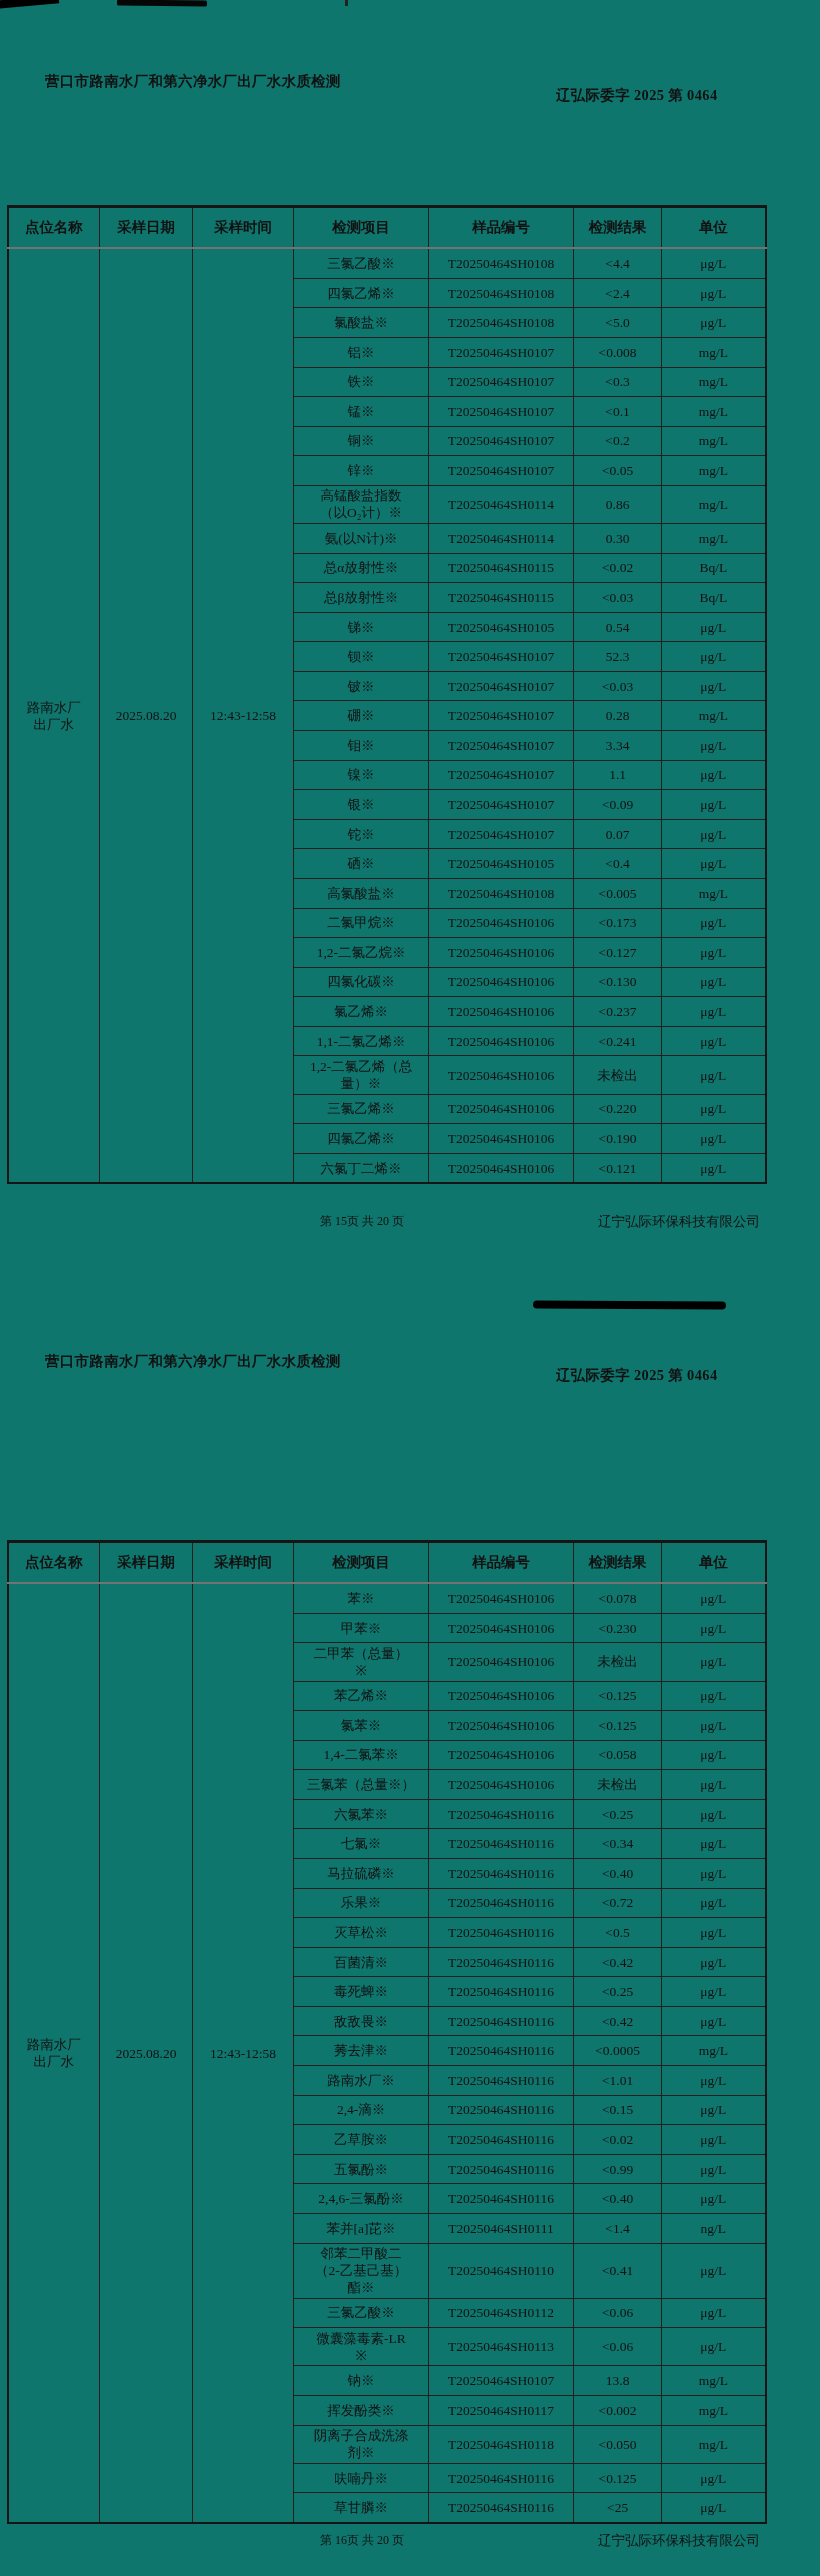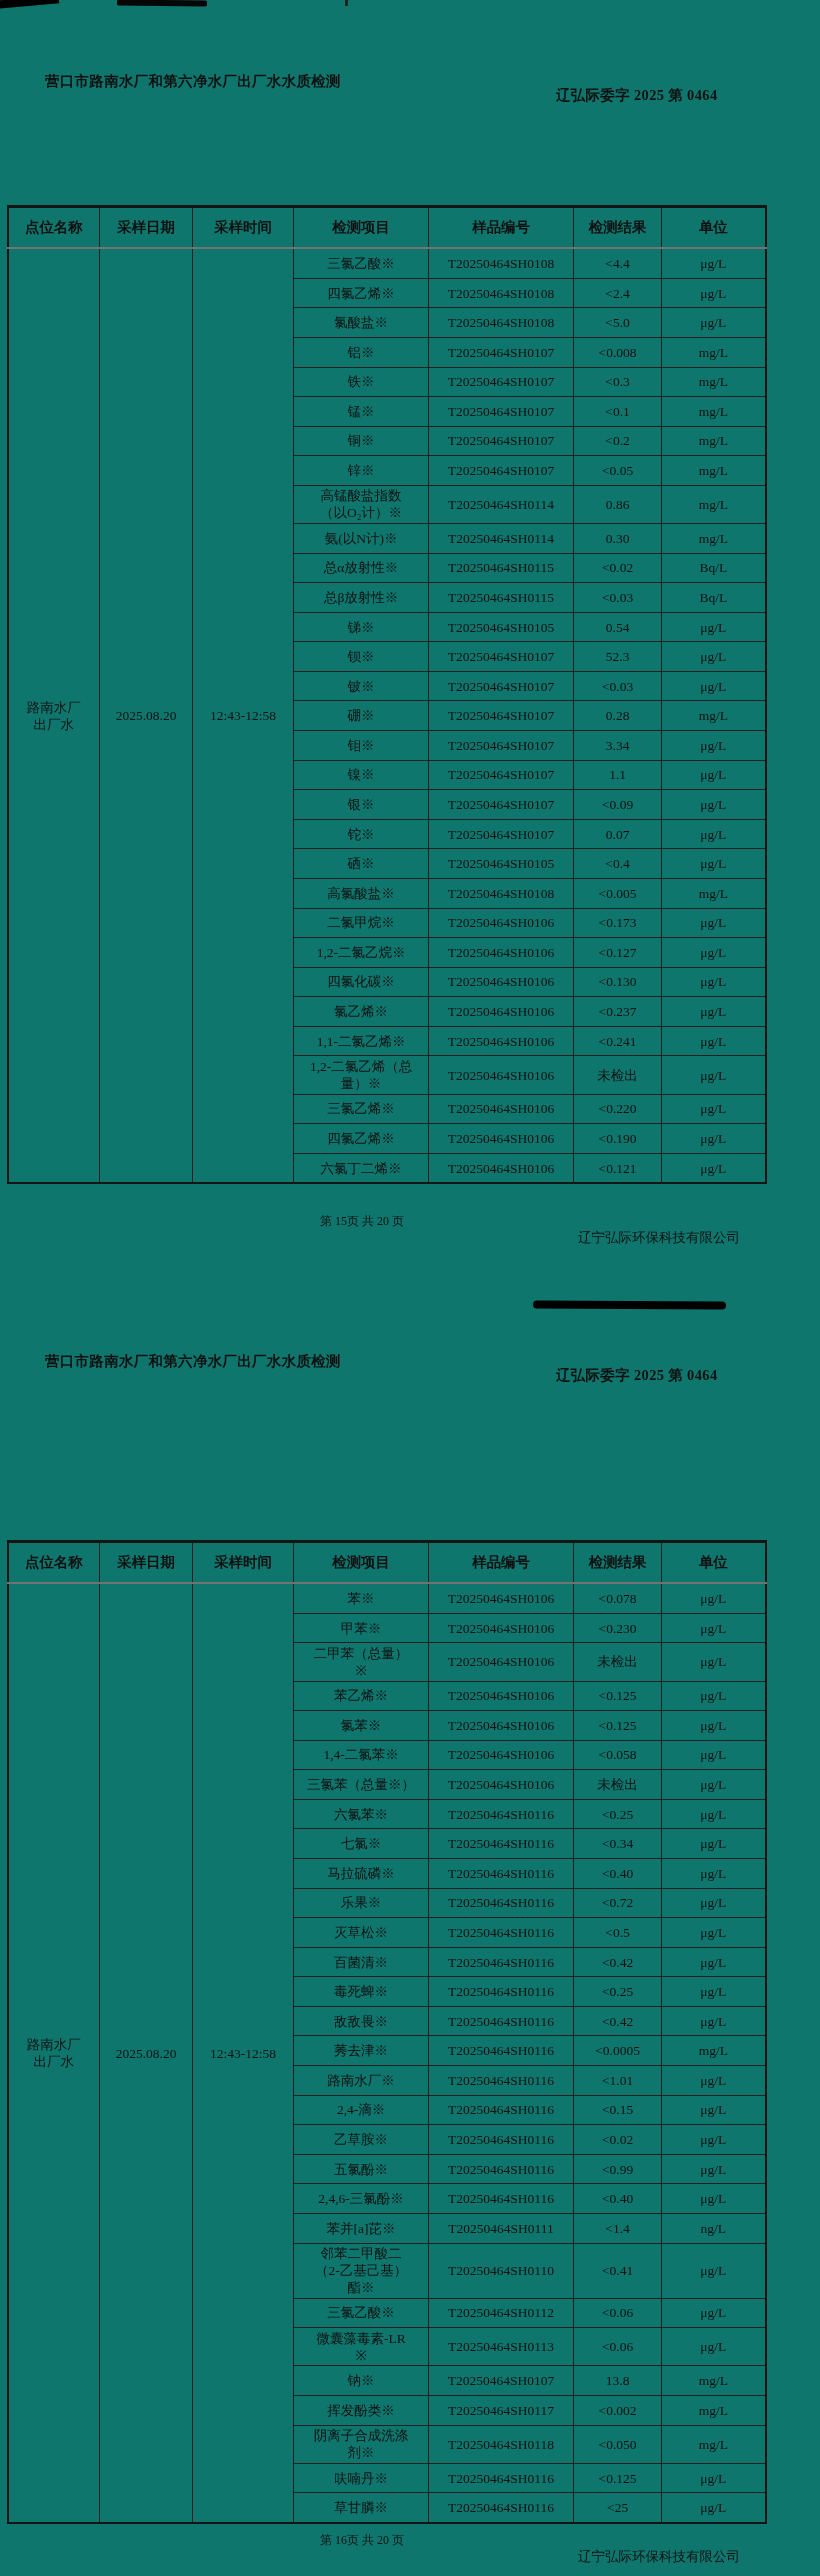--- a/index.html
+++ b/index.html
@@ -34,21 +34,21 @@
     height:36px; font-size:14.4px; font-weight:700;
     border-bottom:2px solid #737373;
   }
   table.report td {
     height:25.4px; font-size:13.5px; line-height:17px;
   }
   td.item-cell, td.merge { white-space:pre-line; }
   td.merge { font-size:13.5px; }
 
   .footer-pagenum { position:absolute; left:320px; font-size:12px; }
-  .footer-company { position:absolute; left:578px; font-size:13.5px;margin-top:16px; }
+  .footer-company { position:absolute; left:598px; font-size:13.5px; }
   .page.p1 .footer-pagenum, .page.p1 .footer-company { top:1213px; }
   .page.p2 .footer-pagenum, .page.p2 .footer-company { top:1252px; }
 
   
   .artifact { position:absolute; background:#000; }
   .a-tl { left:-4.9px; top:-2.5px; width:64px; height:8.2px; transform:rotate(-5deg); }
   .a-tm { left:117px; top:0; width:90px; height:5.7px; border-radius:1.6px; transform:rotate(0.6deg); background:#060606; }
   .a-tick { left:345px; top:0; width:2.5px; height:5.7px; background:#222; }
   .a-bar { left:533px; top:21.3px; width:193px; height:8.2px; border-radius:4.1px; transform:rotate(0.3deg); }
 </style>

